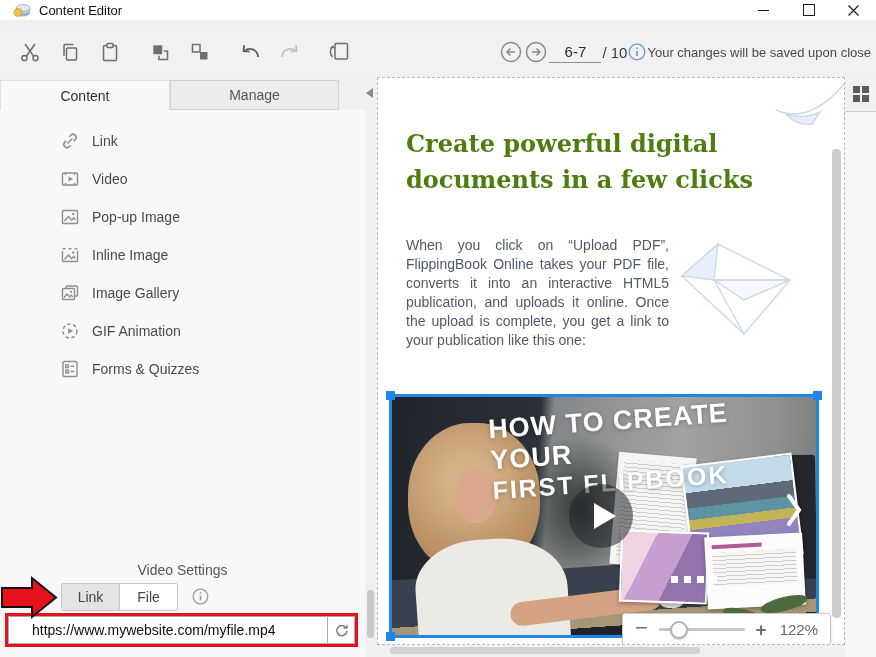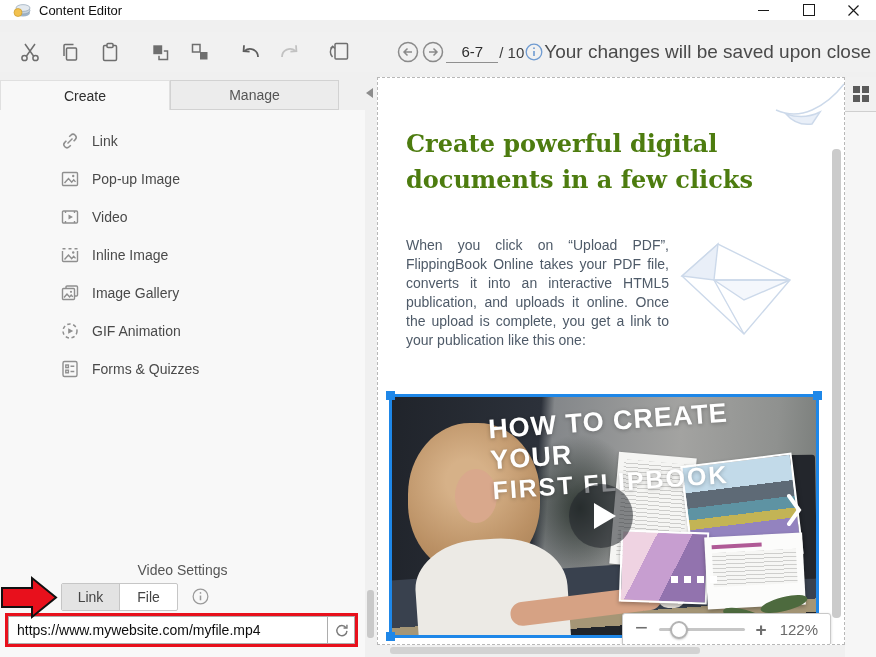--- a/index.html
+++ b/index.html
@@ -19,21 +19,21 @@
 
   
   .toolbar{position:absolute;left:0;top:32px;width:876px;height:40px;background:#f1f1f1;
            display:flex;align-items:center;}
   .tb-btn{width:24px;height:24px;display:flex;align-items:center;justify-content:center;flex:none;}
   .g16{margin-left:16px;} .g24{margin-left:26px;}
   .pager{margin-left:auto;display:flex;align-items:center;gap:1px;padding-right:5px;}
   .page-input{width:52px;border:none;border-bottom:1px solid #8f8f8f;background:transparent;
               text-align:center;font-size:15px;color:#2e2e2e;font-family:inherit;outline:none;padding:1px 0 2px;}
   .page-total{font-size:15px;color:#3c3c3c;}
-  .notice{font-size:19px;color:#4a4a4a;white-space:nowrap;}
+  .notice{font-size:13px;color:#4a4a4a;white-space:nowrap;}
 
   
   .sidebar{position:absolute;left:0;top:72px;width:377px;height:585px;background:#f0f0f0;}
   .tab{position:absolute;top:8px;height:30px;box-sizing:border-box;display:flex;align-items:center;
        justify-content:center;font-size:14px;cursor:default;}
   .tab-create{left:0;width:170px;background:#f8f8f8;border:1px solid #e0e0e0;border-bottom:none;color:#2e2e2e;}
   .tab-manage{left:170px;width:169px;background:#ececec;border:1px solid #d2d2d2;color:#555;}
   .collapse{position:absolute;left:366px;top:16px;width:0;height:0;
             border-top:5px solid transparent;border-bottom:5px solid transparent;border-right:7px solid #8c8c8c;}
   .side-panel{position:absolute;left:0;top:38px;width:365px;height:547px;background:#f8f8f8;}
@@ -45,21 +45,21 @@
   .vs-title{position:absolute;left:0;top:452px;width:365px;text-align:center;font-size:14px;color:#555;}
   .vs-tabs{position:absolute;left:61px;top:473px;display:flex;border:1px solid #c6c6c6;border-radius:2px;
            overflow:hidden;background:#fff;}
   .vs-tab{width:57px;height:26px;line-height:26px;text-align:center;font-size:14px;color:#444;cursor:default;}
   .vs-tab.sel{background:#e3e3e3;}
   .vs-tab + .vs-tab{border-left:1px solid #c6c6c6;}
   .vs-info{position:absolute;left:192px;top:478px;}
   .url-wrap{position:absolute;left:5px;top:503px;width:353px;height:34px;box-sizing:border-box;
             border:3px solid #e8101c;background:#fff;display:flex;}
   .url-input{flex:1;min-width:0;border:1px solid #adadad;border-right:none;font-size:14px;color:#0d0d0d;
-             padding:0 8px;font-family:inherit;outline:none;}
+             padding:0 23px;font-family:inherit;outline:none;}
   .refresh-btn{width:26px;border:1px solid #adadad;display:flex;align-items:center;justify-content:center;background:#fff;}
   .red-arrow{position:absolute;left:0;top:465px;}
   .sb-scroll{position:absolute;left:367px;top:480px;width:7px;height:48px;background:#c9c9c9;border-radius:3px;}
 
   
   .page{position:absolute;left:377px;top:77px;width:468px;height:568px;box-sizing:border-box;
         background:#ffffff;border:1px dashed #b8b8b8;overflow:hidden;}
   .heading{position:absolute;left:28px;top:48px;font-family:"DejaVu Serif",serif;font-weight:bold;
            font-size:24px;line-height:36px;color:#4d7c0f;white-space:nowrap;}
   .para{position:absolute;left:28px;top:158px;width:263px;font-size:14px;line-height:19px;
@@ -240,52 +240,52 @@
       <svg width="18" height="18" viewBox="0 0 18 18" fill="none" stroke="#6f9bd1" stroke-width="1.3">
         <circle cx="9" cy="9" r="7.8"></circle>
         <path d="M9 8 v5" stroke-width="1.6"></path>
           <circle cx="9" cy="5.2" r="0.9" fill="#6f9bd1" stroke="none"></circle>
       </svg>
       <span class="notice">Your changes will be saved upon close</span>
     </div>
   </div>
 
   <div class="sidebar">
-    <div class="tab tab-create">Create</div>
+    <div class="tab tab-create">Content</div>
     <div class="tab tab-manage">Manage</div>
     <div class="collapse"></div>
 
     <div class="side-panel">
       <div class="tools">
 
         <div class="tool-item">
           <svg width="20" height="20" viewBox="0 0 20 20" fill="none" stroke="#8f8f8f" stroke-width="1.5">
             <path d="M7.5 12.5 L12.5 7.5"></path>
             <path d="M9.2 5.8 l1.6 -1.6 a3.1 3.1 0 0 1 4.4 4.4 l-1.6 1.6"></path>
             <path d="M10.8 14.2 l-1.6 1.6 a3.1 3.1 0 0 1 -4.4 -4.4 l1.6 -1.6"></path>
           </svg>
           <span>Link</span>
         </div>
 
         <div class="tool-item">
           <svg width="20" height="20" viewBox="0 0 20 20" fill="none" stroke="#8f8f8f" stroke-width="1.4">
+            <rect x="2.5" y="4" width="15" height="12" rx="1"></rect>
+            <path d="M5.5 4 v2 M5.5 14 v2 M14.5 4 v2 M14.5 14 v2"></path>
+            <path d="M8.5 7.4 L13 10 L8.5 12.6 Z" fill="#8f8f8f" stroke="none"></path>
+          </svg>
+          <span>Video</span>
+        </div>
+
+        <div class="tool-item">
+          <svg width="20" height="20" viewBox="0 0 20 20" fill="none" stroke="#8f8f8f" stroke-width="1.4">
             <rect x="2.5" y="3.5" width="15" height="13" rx="1"></rect>
             <circle cx="13.2" cy="7" r="1.2" fill="#8f8f8f" stroke="none"></circle>
             <path d="M4.5 14 l4 -4.5 3.2 3.6 2 -2.2 1.8 2"></path>
           </svg>
           <span>Pop-up Image</span>
-        </div>
-
-        <div class="tool-item">
-          <svg width="20" height="20" viewBox="0 0 20 20" fill="none" stroke="#8f8f8f" stroke-width="1.4">
-            <rect x="2.5" y="4" width="15" height="12" rx="1"></rect>
-            <path d="M5.5 4 v2 M5.5 14 v2 M14.5 4 v2 M14.5 14 v2"></path>
-            <path d="M8.5 7.4 L13 10 L8.5 12.6 Z" fill="#8f8f8f" stroke="none"></path>
-          </svg>
-          <span>Video</span>
         </div>
 
         <div class="tool-item">
           <svg width="20" height="20" viewBox="0 0 20 20" fill="none" stroke="#8f8f8f" stroke-width="1.4">
             <path d="M2.5 6 V15.5 a1 1 0 0 0 1 1 h13 a1 1 0 0 0 1 -1 V6"></path>
             <path d="M2.5 3.8 h3 M8.5 3.8 h3 M14.5 3.8 h3"></path>
             <circle cx="13.2" cy="7.5" r="1.2" fill="#8f8f8f" stroke="none"></circle>
             <path d="M4.5 14.5 l4 -4.5 3.2 3.6 2 -2.2 1.8 2"></path>
           </svg>
           <span>Inline Image</span>

